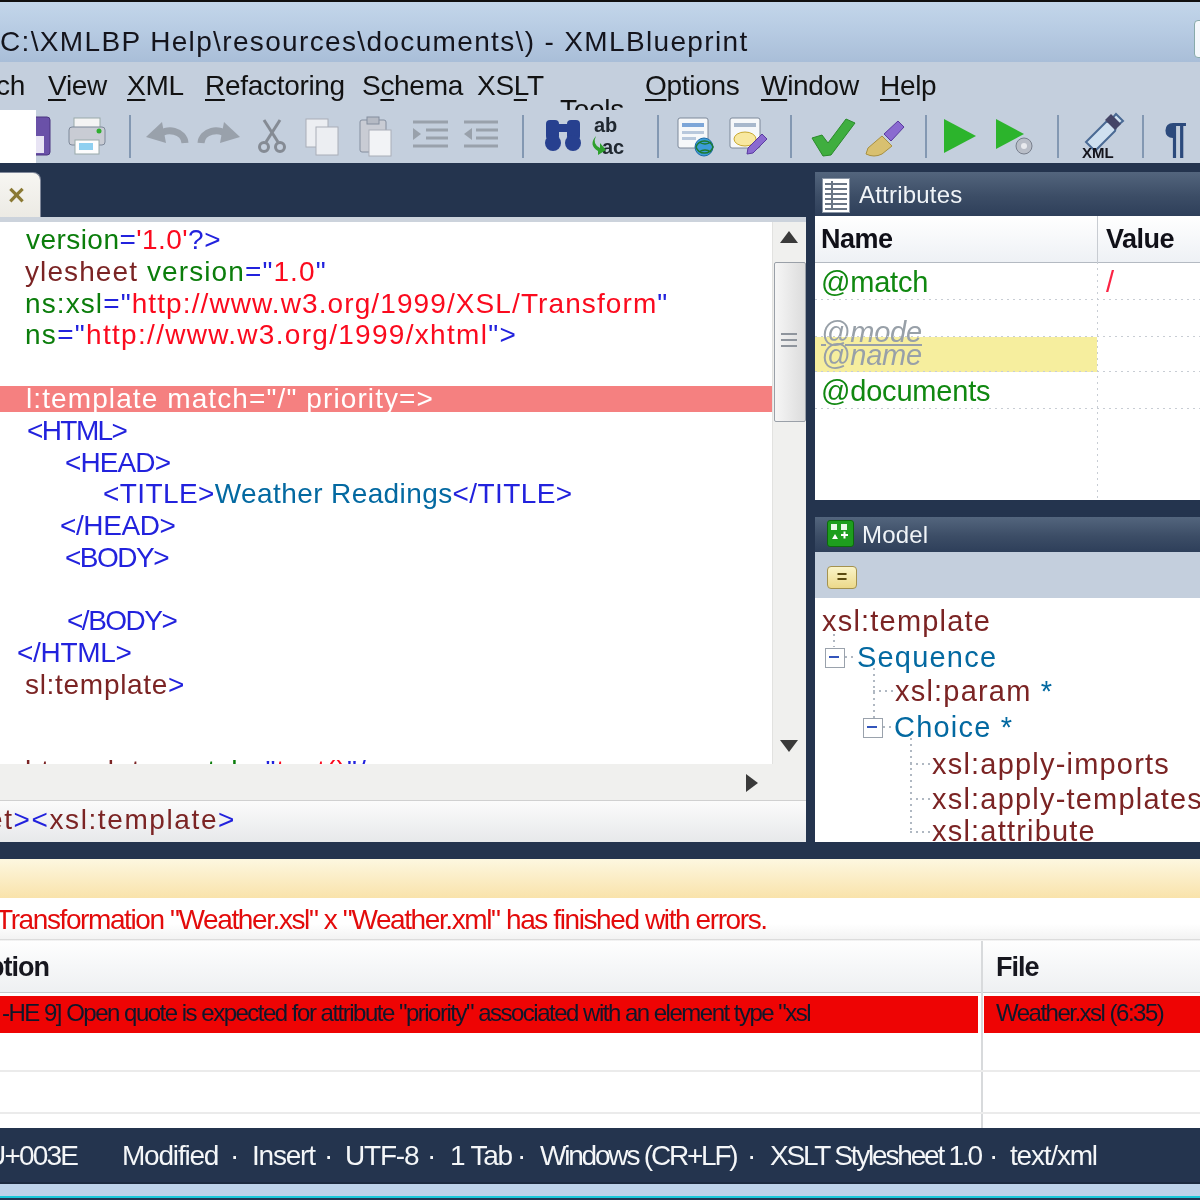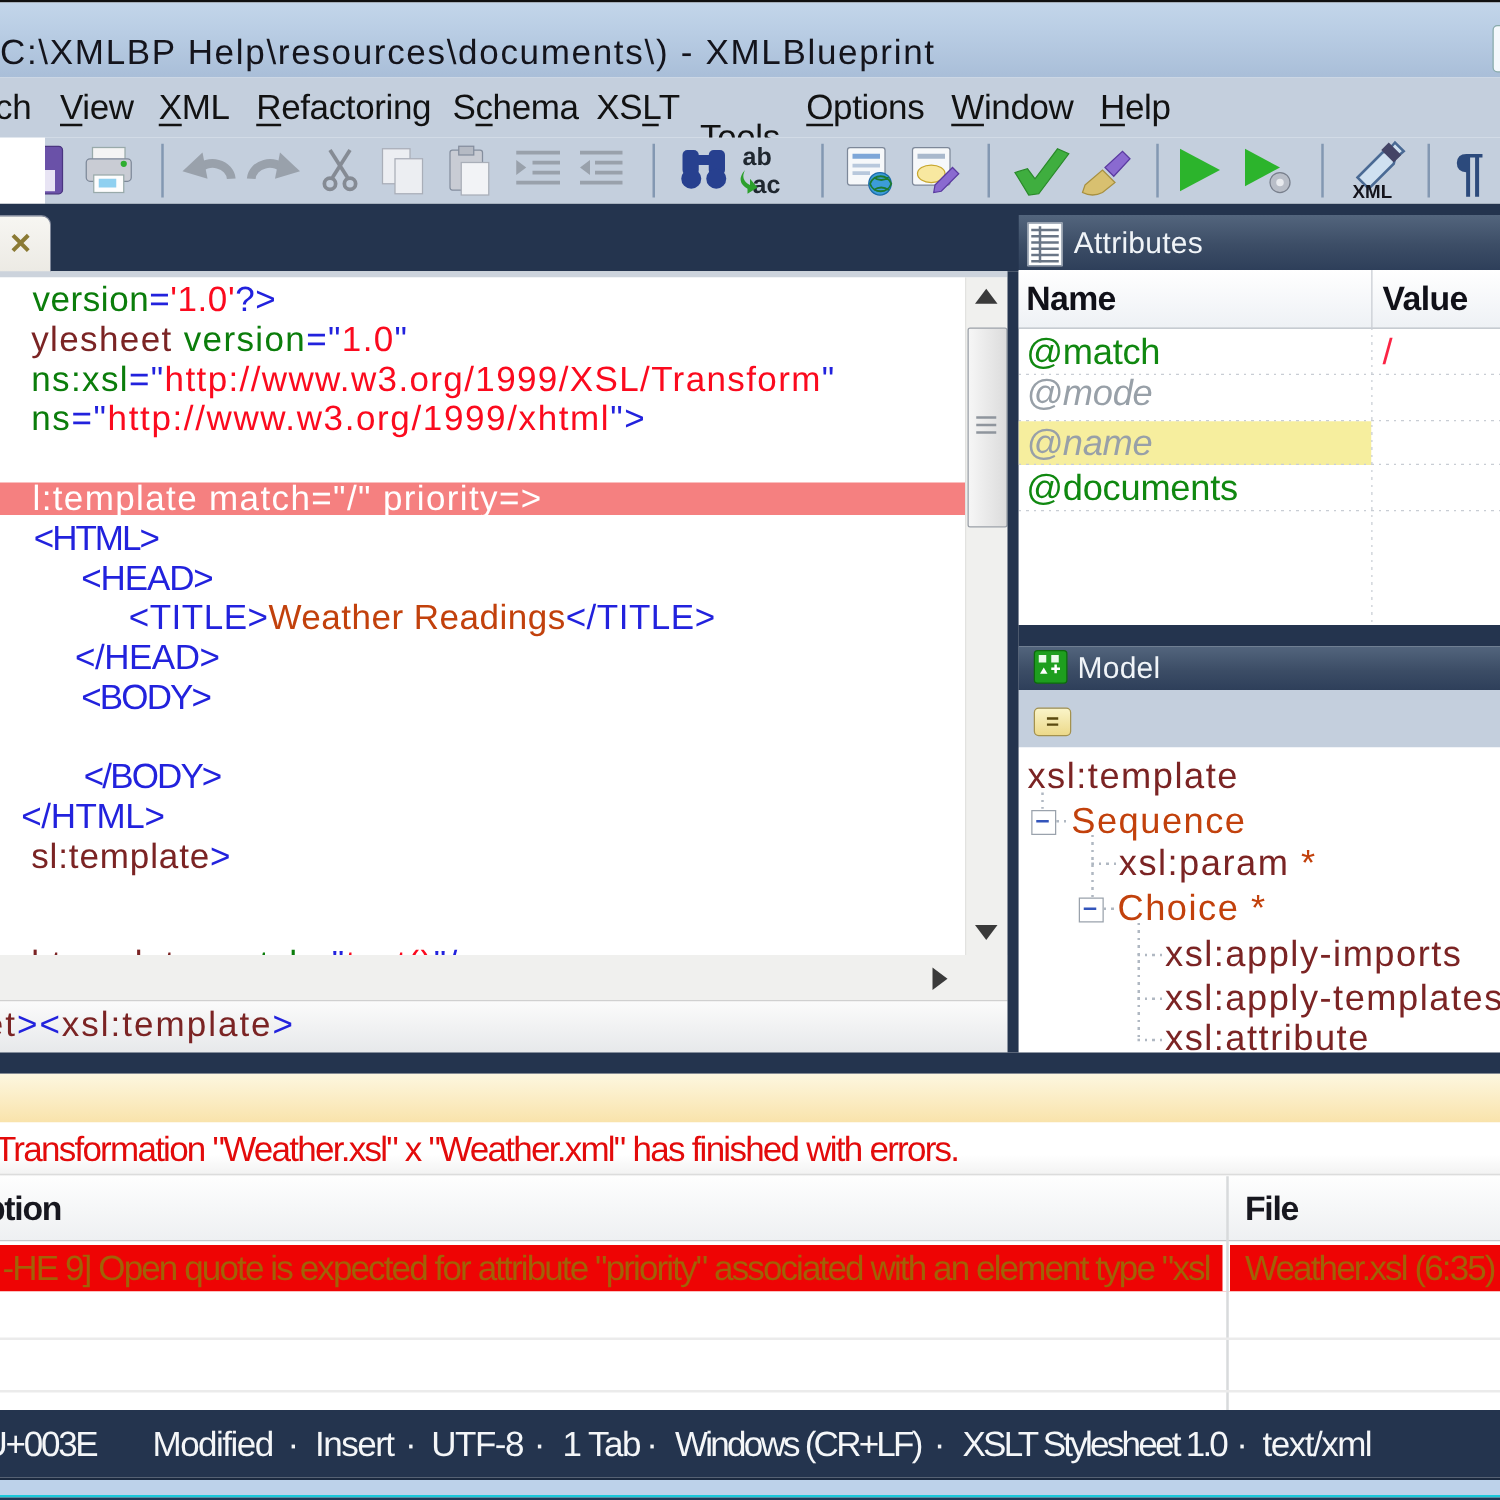--- a/index.html
+++ b/index.html
@@ -16,21 +16,21 @@
 .mi u{text-decoration-thickness:2px;text-underline-offset:4px;}
 #toolbar{left:0;top:110px;width:1200px;height:53px;background:#c4cfdd;margin-left:36px;}
 
 #tabbar{left:0;top:163px;width:1200px;height:54px;background:#24344e;}
 #tab{left:-20px;top:172px;width:59px;height:45px;background:linear-gradient(#f7f6f2,#eceae4);border:1px solid #80889a;border-bottom:none;border-radius:0 8px 0 0;}
 #tabx{left:8px;top:179px;font-size:29px;font-weight:700;color:#8b7a34;}
 
 #edstrip{left:0;top:217px;width:806px;height:5px;background:#ccd3dc;}
 #editor{left:0;top:222px;width:772px;height:548px;background:#fff;overflow:hidden;}
 .cl{position:absolute;height:32px;line-height:32px;font-size:28px;letter-spacing:1.1px;white-space:pre;padding-left:25px;}
-.mar{color:#7b2424;text-align:right;} .grn{color:#0b7d0b;} .blu{color:#2222dd;} .red{color:#fb0a1e;} .gry{color:#8a8f96;} .blk{color:#c2410c;}
+.mar{color:#7b2424;text-align:right;} .grn{color:#0b7d0b;} .blu{color:#2222dd;} .red{color:#fb0a1e;} .gry{color:#8a8f96;} .blk{color:#0369a1;}
 #hl6{left:0;top:164px;width:772px;height:26px;background:#f58080;}
 
 #vsb{left:772px;top:222px;width:34px;height:542px;background:#f0f0ee;border-left:1px solid #e2e2e0;}
 #vthumb{left:774px;top:262px;width:30px;height:158px;background:linear-gradient(90deg,#f6f6f6,#dcdcdc);border:1px solid #9aa0a8;border-radius:2px;}
 .grip{left:781px;width:16px;height:2px;background:#8f959d;}
 #hsb{left:0;top:764px;width:806px;height:36px;background:#f0f0ee;}
 #bcrumb{left:0;top:800px;width:806px;height:42px;background:linear-gradient(#fbfbfb,#e6e8ea);border-top:1px solid #d0d0d0;}
 #bctext{left:-13px;top:804px;font-size:28px;letter-spacing:1.6px;}
 #rdiv{left:806px;top:217px;width:9px;height:625px;background:#24344e;}
 
@@ -54,21 +54,21 @@
 .doth{position:absolute;height:2px;background-image:repeating-linear-gradient(90deg,#b0b8c2 0 2px,transparent 2px 6px);}
 
 #band{left:0;top:842px;width:1200px;height:17px;background:#24344e;}
 #ybar{left:0;top:859px;width:1200px;height:39px;background:linear-gradient(#fdf7e0,#f9e3ab);}
 #msgrow{left:0;top:898px;width:1200px;height:43px;background:linear-gradient(#ffffff 60%,#f1f1f1);}
 #msg{left:-4px;top:904px;font-size:28px;letter-spacing:-1.4px;color:#e30b0b;}
 #lhdr{left:0;top:941px;width:1200px;height:51px;background:linear-gradient(#fefefe,#eef0f2);border-bottom:1px solid #c6c8cc;}
 .lht{position:absolute;top:11px;font-size:27px;font-weight:700;letter-spacing:-1px;color:#17171f;}
 #redrow{left:0;top:996px;width:1200px;height:37px;background:#ee0404;}
 #redgap{left:978px;top:996px;width:6px;height:37px;background:#fff;}
-.rt{position:absolute;top:5px;font-size:28px;letter-spacing:-1.5px;color:#a16207;white-space:pre;}
+.rt{position:absolute;top:5px;font-size:24px;letter-spacing:-1.5px;color:#0f172a;white-space:pre;}
 #coldiv{left:981px;top:941px;width:2px;height:187px;background:#d8dadc;}
 .rline{left:0;width:1200px;height:2px;background:#ebebeb;}
 #status{left:0;top:1128px;width:1200px;height:54px;background:#24344e;}
 .st{position:absolute;top:1140px;font-size:28px;letter-spacing:-1.2px;color:#f4f6f8;white-space:pre;}
 #b1{left:0;top:1182px;width:1200px;height:2px;background:#1c2a40;}
 #b2{left:0;top:1184px;width:1200px;height:12px;background:#bdd2ea;}
 #b3{left:0;top:1196px;width:1200px;height:2px;background:#19c8da;}
 #b4{left:0;top:1198px;width:1200px;height:2px;background:#223654;}
 </style>
 </head>
@@ -244,21 +244,21 @@
     </svg></div>
 <div class="abs phtxt" style="left:859px;top:181px;">Attributes</div>
 <div class="abs" id="attrs"></div>
 <div class="abs" id="attrhdr">
     <span class="ah" style="left:6px;">Name</span>
     <span class="ah" style="left:291px;">Value</span>
   </div>
 <div class="abs" style="left:815px;top:337px;width:282px;height:35px;background:#f6ee9e;"></div>
 <div class="abs arow agreen" style="left:821px;top:266px;">@match</div>
 <div class="abs arow" style="left:1106px;top:266px;color:#fb2444;">/</div>
-<div class="abs arow agray" style="left:821px;top:299px;">@mode</div>
+<div class="abs arow agray" style="left:821px;top:316px;text-decoration:underline;">@mode</div>
 <div class="abs arow agray" style="left:821px;top:339px;">@name</div>
 <div class="abs arow agreen" style="left:821px;top:375px;">@documents</div>
 <div class="abs ldoth" style="left:815px;top:299px;width:385px;"></div>
 <div class="abs ldoth" style="left:815px;top:336px;width:385px;"></div>
 <div class="abs ldoth" style="left:815px;top:371px;width:385px;"></div>
 <div class="abs ldoth" style="left:815px;top:408px;width:385px;"></div>
 <div class="abs ldotv" style="left:1097px;top:262px;height:238px;"></div>
 <div class="abs" style="left:1097px;top:216px;width:1px;height:46px;background:#c8ccd2;"></div>
 <div class="abs" id="nsep"></div>
 

